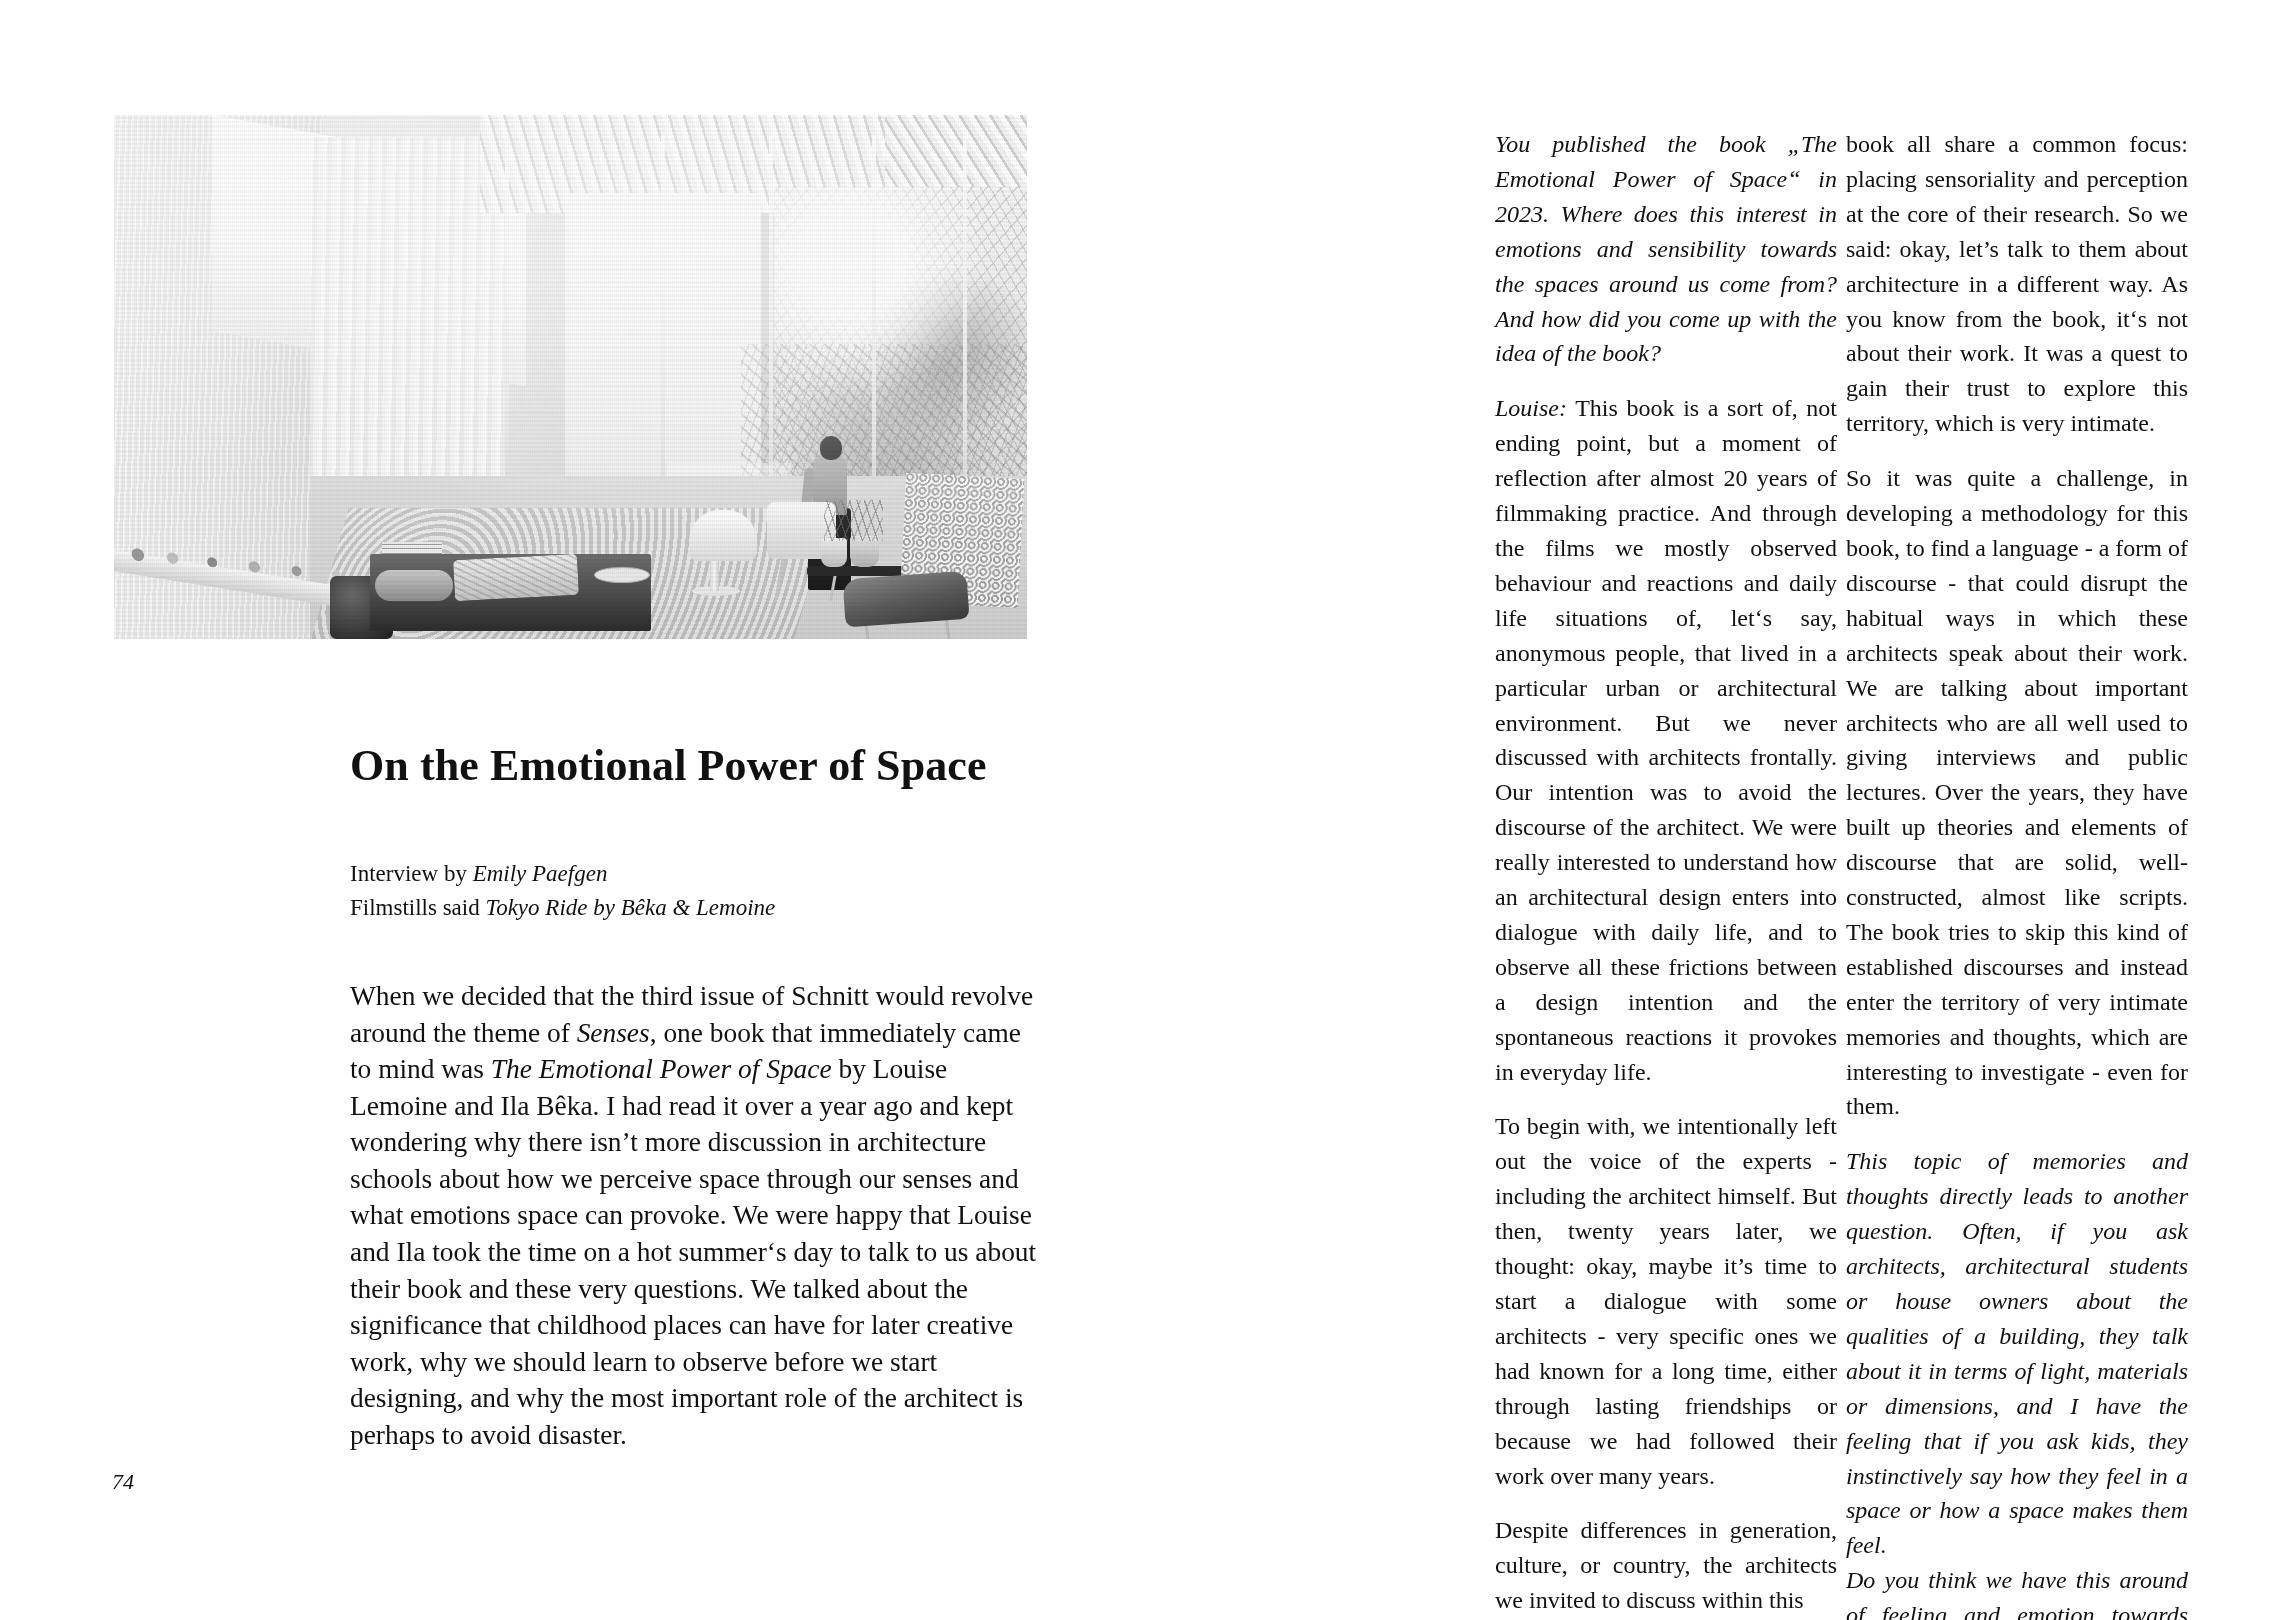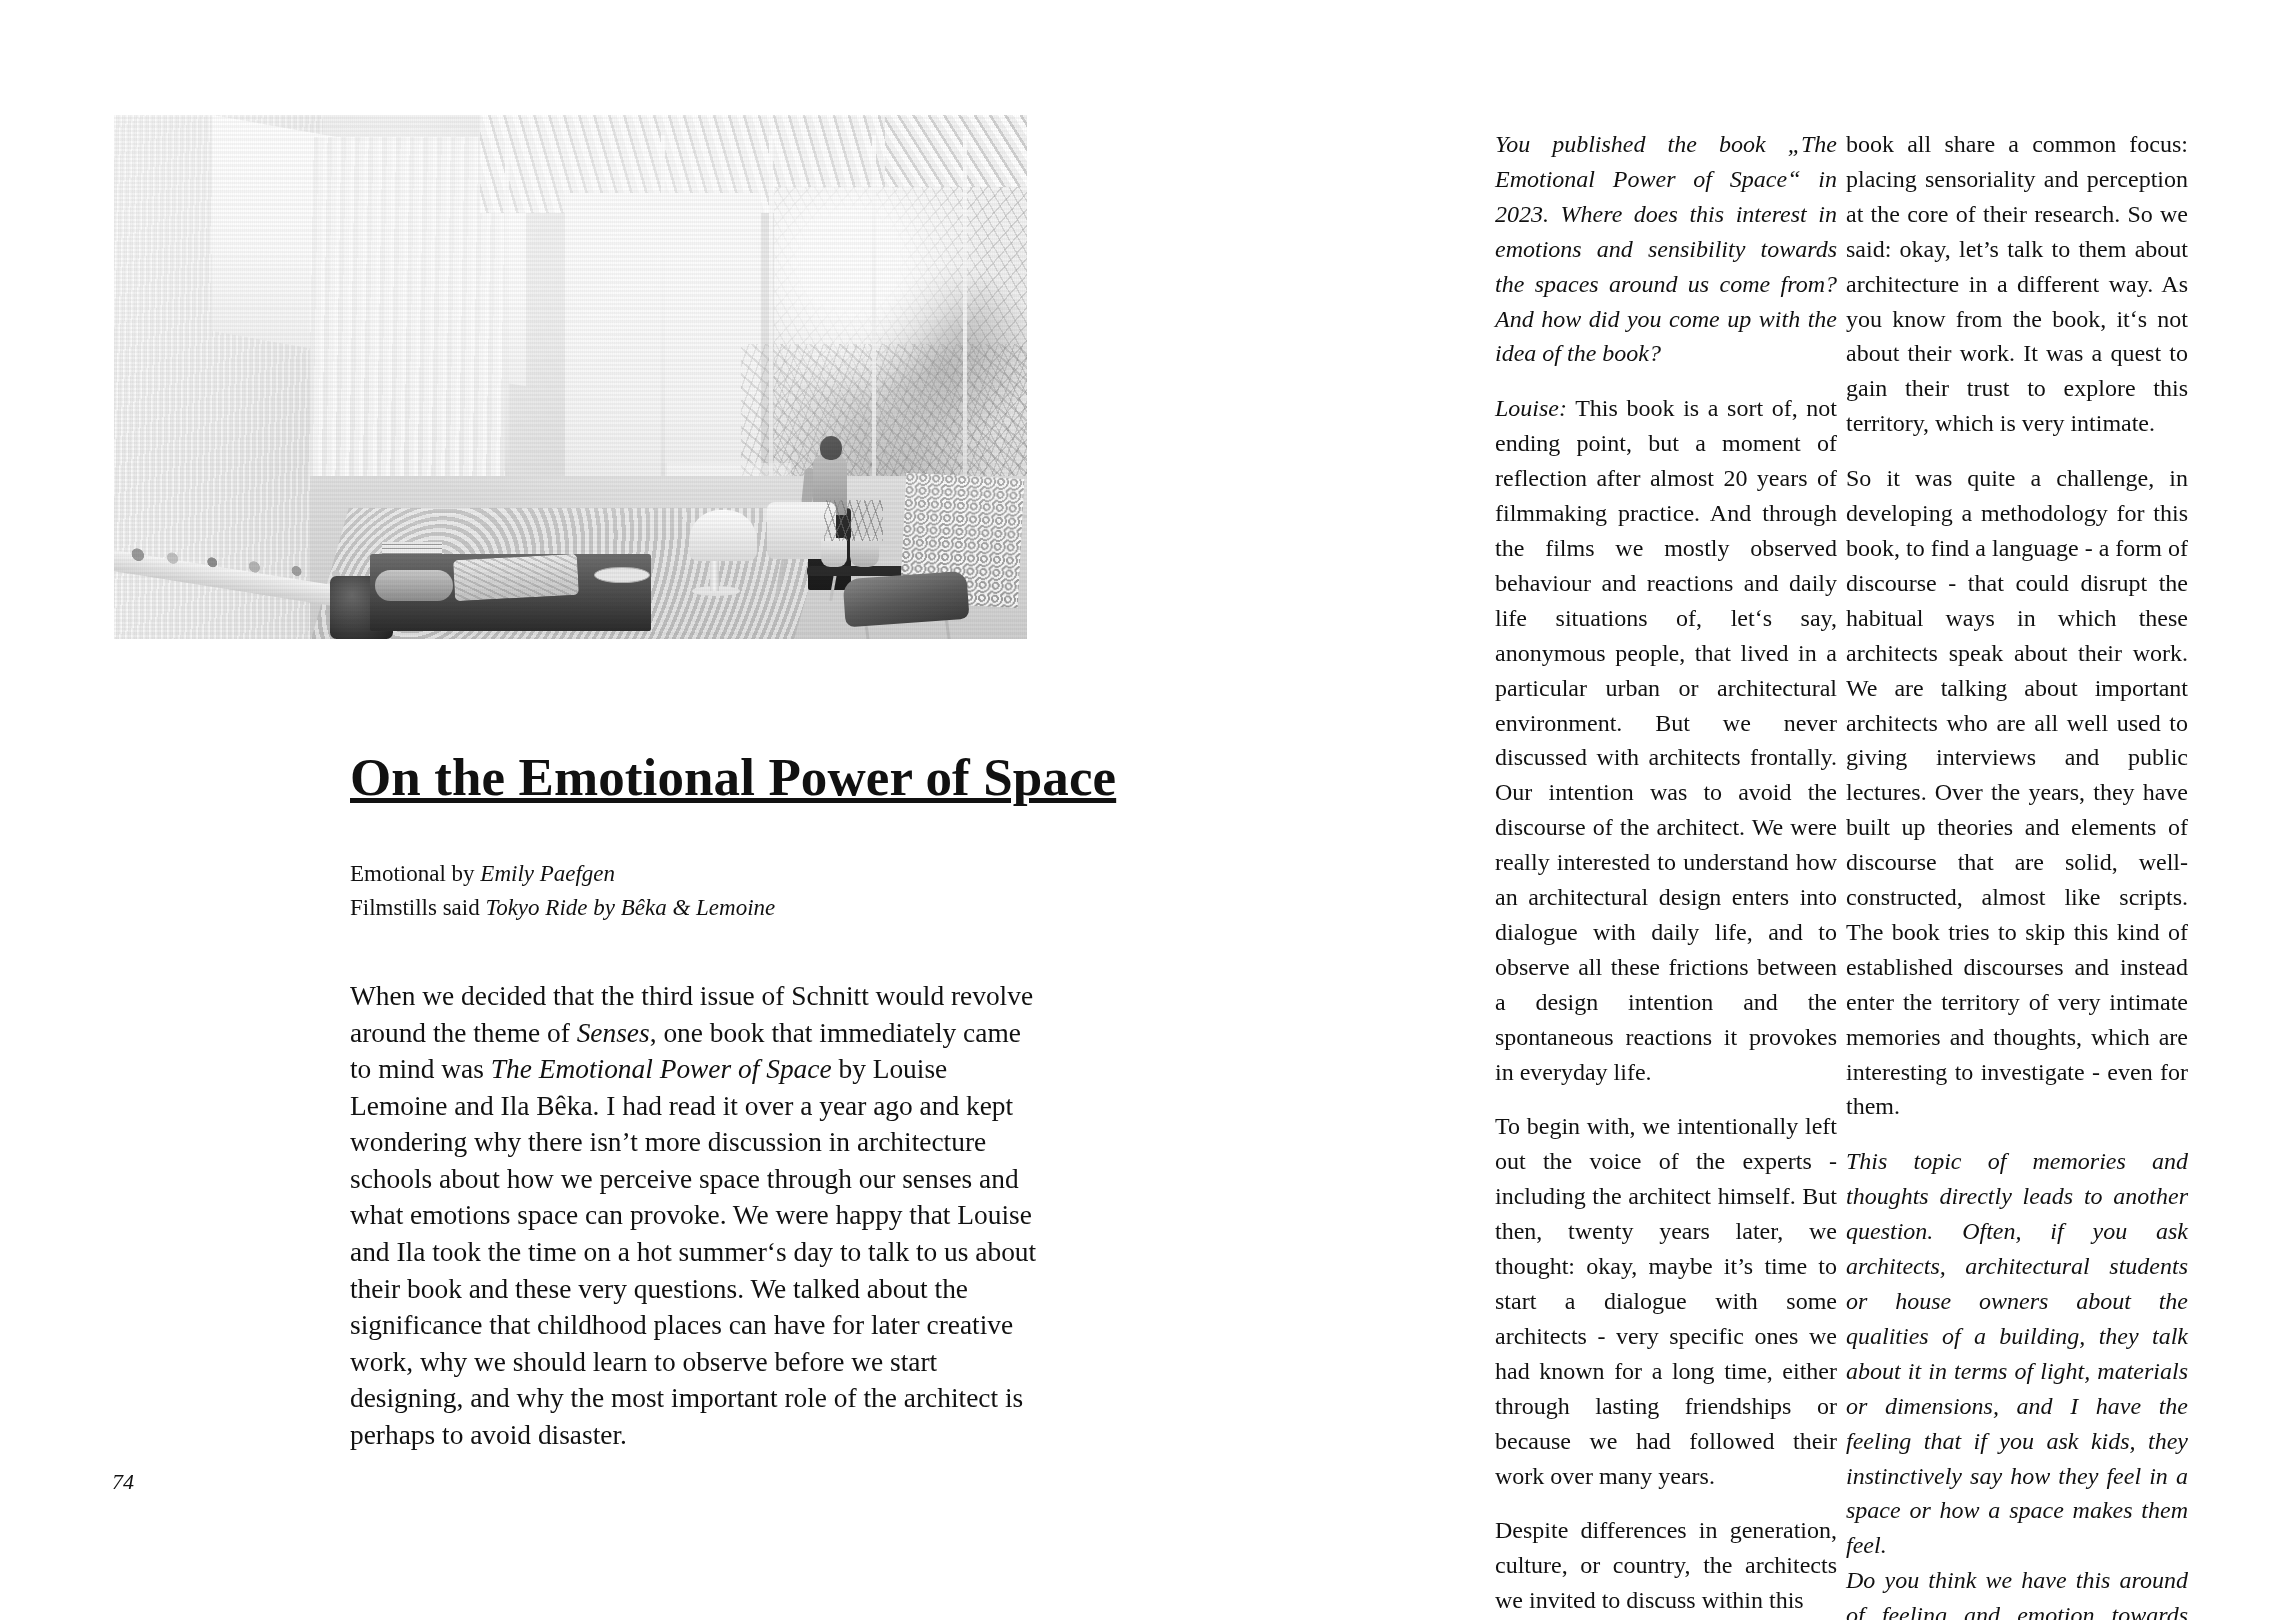--- a/index.html
+++ b/index.html
@@ -365,25 +365,24 @@
         rgba(0,0,0,.025) 0 0.7px, rgba(255,255,255,0) 0.7px 2px);
     pointer-events: none;
   }
 
   
   #article-title {
     position: absolute;
     left: 350px;
     top: 714px;
     width: 693px;
-    font-size: 53px;
+    font-size: 44px;
     line-height: 1.05;
     letter-spacing: 0.1px;
     white-space: nowrap;
-    text-decoration: underline;
   }
 
   #credits {
     position: absolute;
     left: 350px;
     top: 857px;
     width: 588px;
     font-size: 23px;
     line-height: 1.46;
   }
@@ -486,21 +485,21 @@
       <div class="ph" id="ph-lace"></div>
       <div class="ph" id="ph-ply-legs"></div>
       <div class="ph" id="ph-ply-seat"></div>
       <div class="ph" id="ph-bloom"></div>
       <div class="ph" id="ph-grain"></div>
     </div>
 
     <h1 id="article-title">On the Emotional Power of Space</h1>
 
     <div id="credits">
-      <div><span>Emotional by </span><i>Emily Paefgen</i></div>
+      <div><span>Interview by </span><i>Emily Paefgen</i></div>
       <div><span>Filmstills said </span><i>Tokyo Ride by Bêka &amp; Lemoine</i></div>
     </div>
 
     <div id="lead-body"><span>When we decided that the third issue of Schnitt would revolve around the theme of </span><i>Senses</i><span>, one book that immediately came to mind was </span><i>The Emotional Power of Space</i><span> by Louise Lemoine and Ila Bêka. I had read it over a year ago and kept wondering why there isn’t more discussion in architecture schools about how we perceive space through our senses and what emotions space can provoke. We were happy that Louise and Ila took the time on a hot summer‘s day to talk to us about their book and these very questions. We talked about the significance that childhood places can have for later creative work, why we should learn to observe before we start designing, and why the most important role of the architect is perhaps to avoid disaster.</span></div>
 
     <div id="folio-left">74</div>
   </div>
 
   <div id="right-page">
 

